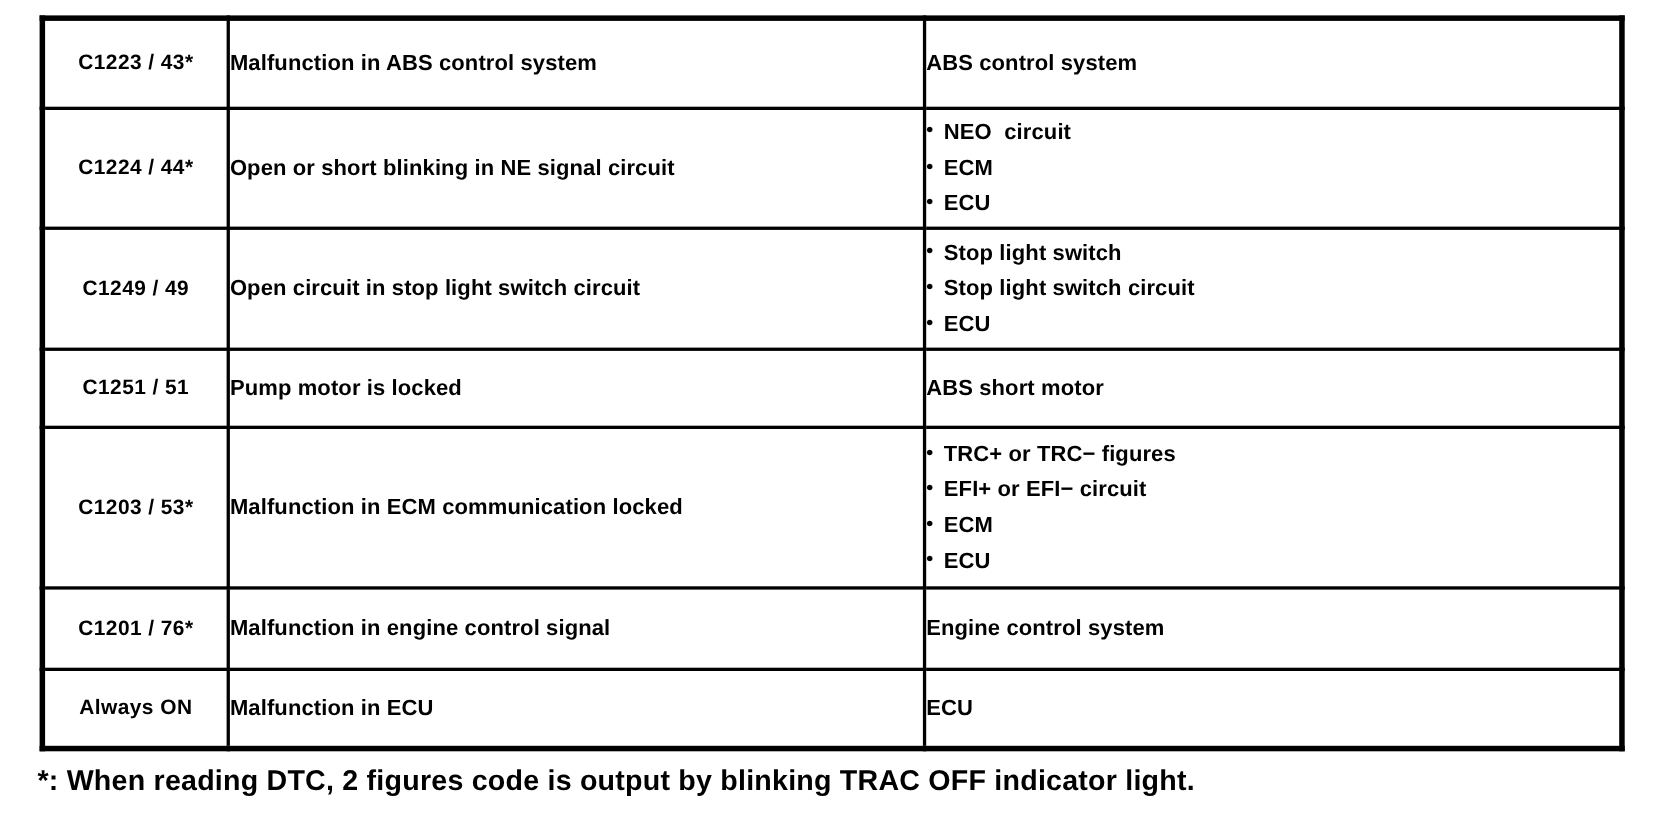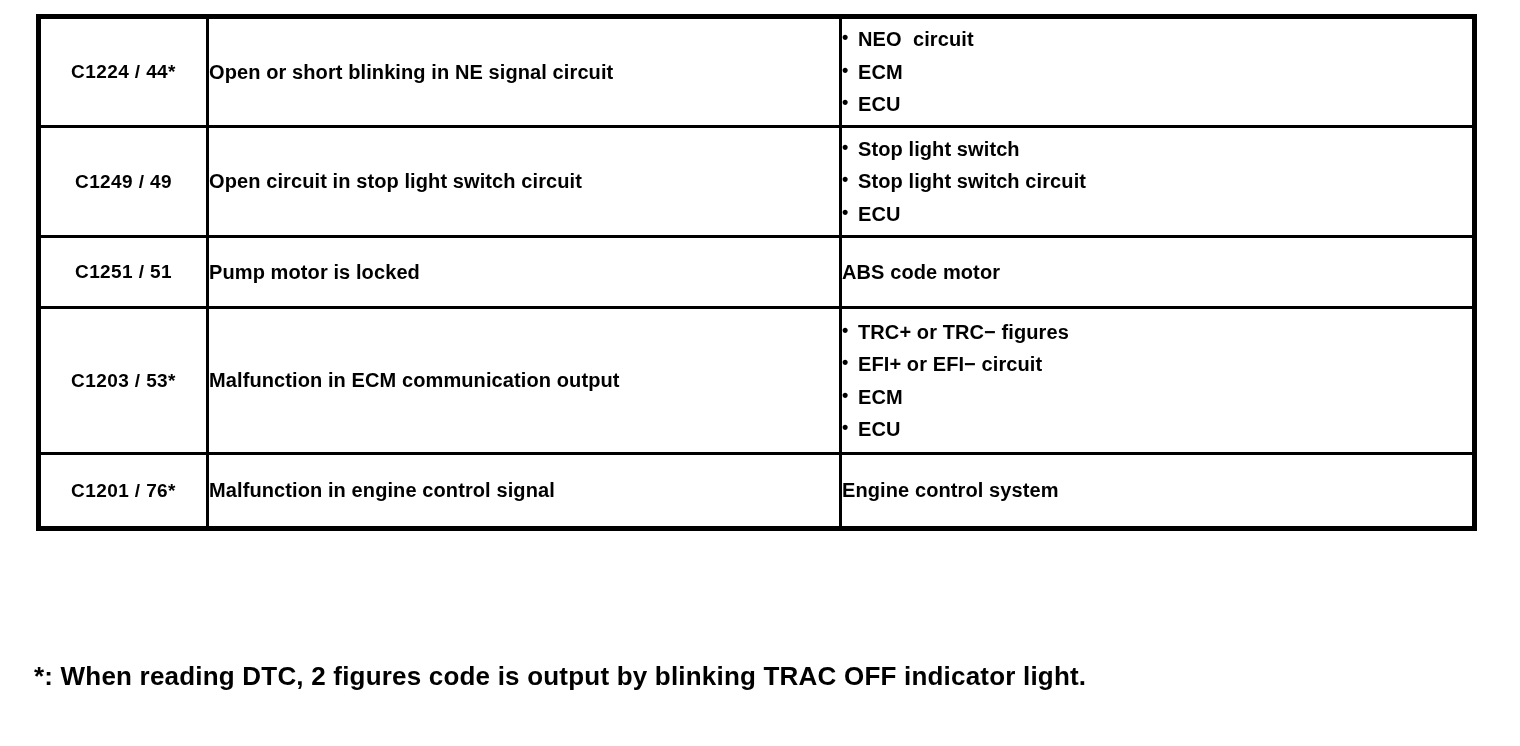--- a/index.html
+++ b/index.html
@@ -104,41 +104,48 @@
   tr.r2 td { height: 107px; }
   tr.r3 td { height: 68px; }
   tr.r4 td { height: 143px; }
   tr.r5 td { height: 71px; }
   tr.r6 td { height: 68px; }
 
   
   .footnote {
     position: absolute;
     left: 34px;
-    top: 661px;
+    top: 694px;
     font-size: 26px;
     font-weight: bold;
     letter-spacing: 0.2px;
     white-space: nowrap;
     line-height: 1.2;
   }
 </style>
 </head>
 <body>
 
 <div class="page">
 
   <table class="dtc-table">
     <colgroup>
       <col class="c-code">
       <col class="c-desc">
       <col class="c-parts">
     </colgroup>
     <tbody>
 
+      <tr class="r0">
+        <td class="cell-code">C1223 / 43*</td>
+        <td class="cell-desc">Malfunction in ABS control system</td>
+        <td class="cell-parts">
+          <span class="plain-line">ABS control system</span>
+        </td>
+      </tr>
 
       <tr class="r1">
         <td class="cell-code">C1224 / 44*</td>
         <td class="cell-desc">Open or short blinking in NE signal circuit</td>
         <td class="cell-parts">
           <ul class="bullet-list">
             <li><span class="bullet-dot">•</span><span>NEO  circuit</span></li>
             <li><span class="bullet-dot">•</span><span>ECM</span></li>
             <li><span class="bullet-dot">•</span><span>ECU</span></li>
           </ul>
@@ -154,44 +161,51 @@
             <li><span class="bullet-dot">•</span><span>Stop light switch circuit</span></li>
             <li><span class="bullet-dot">•</span><span>ECU</span></li>
           </ul>
         </td>
       </tr>
 
       <tr class="r3">
         <td class="cell-code">C1251 / 51</td>
         <td class="cell-desc">Pump motor is locked</td>
         <td class="cell-parts">
-          <span class="plain-line">ABS code motor</span>
+          <span class="plain-line">ABS short motor</span>
         </td>
       </tr>
 
       <tr class="r4">
         <td class="cell-code">C1203 / 53*</td>
-        <td class="cell-desc">Malfunction in ECM communication output</td>
+        <td class="cell-desc">Malfunction in ECM communication locked</td>
         <td class="cell-parts">
           <ul class="bullet-list">
             <li><span class="bullet-dot">•</span><span>TRC+ or TRC− figures</span></li>
             <li><span class="bullet-dot">•</span><span>EFI+ or EFI− circuit</span></li>
             <li><span class="bullet-dot">•</span><span>ECM</span></li>
             <li><span class="bullet-dot">•</span><span>ECU</span></li>
           </ul>
         </td>
       </tr>
 
       <tr class="r5">
         <td class="cell-code">C1201 / 76*</td>
         <td class="cell-desc">Malfunction in engine control signal</td>
         <td class="cell-parts">
           <span class="plain-line">Engine control system</span>
         </td>
       </tr>
 
+      <tr class="r6">
+        <td class="cell-code">Always ON</td>
+        <td class="cell-desc">Malfunction in ECU</td>
+        <td class="cell-parts">
+          <span class="plain-line">ECU</span>
+        </td>
+      </tr>
 
     </tbody>
   </table>
 
   <div class="footnote">*: When reading DTC, 2 figures code is output by blinking TRAC OFF indicator light.</div>
 
 </div>
 
 </body></html>

